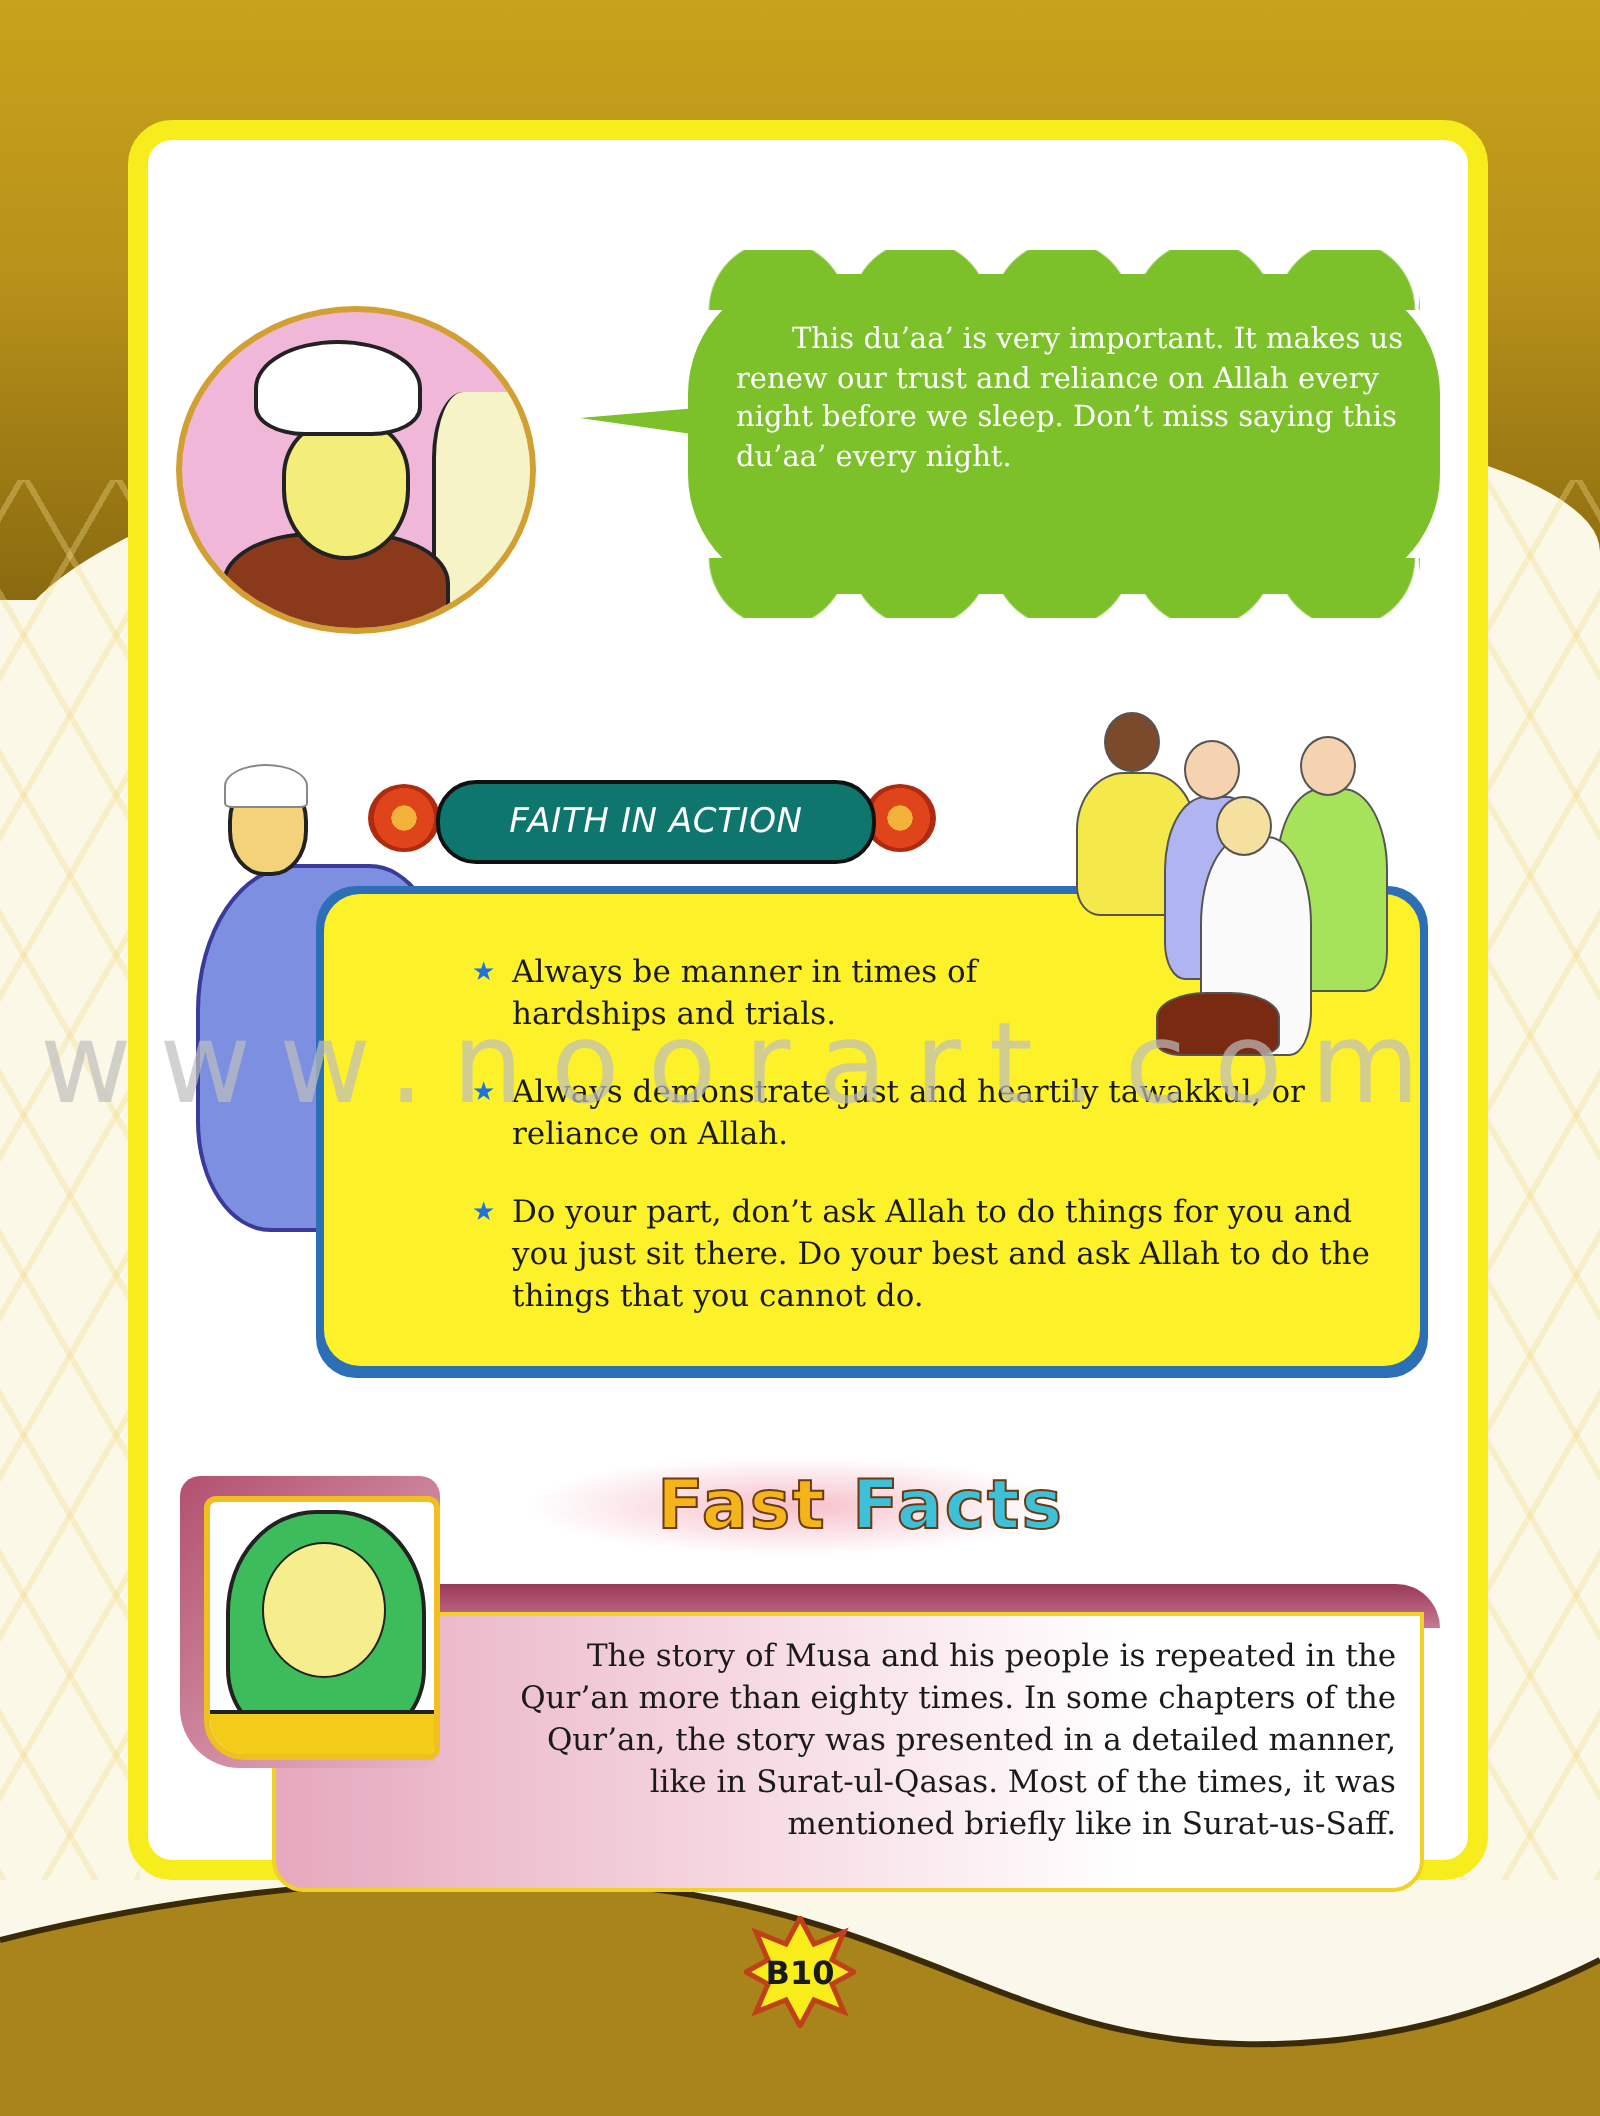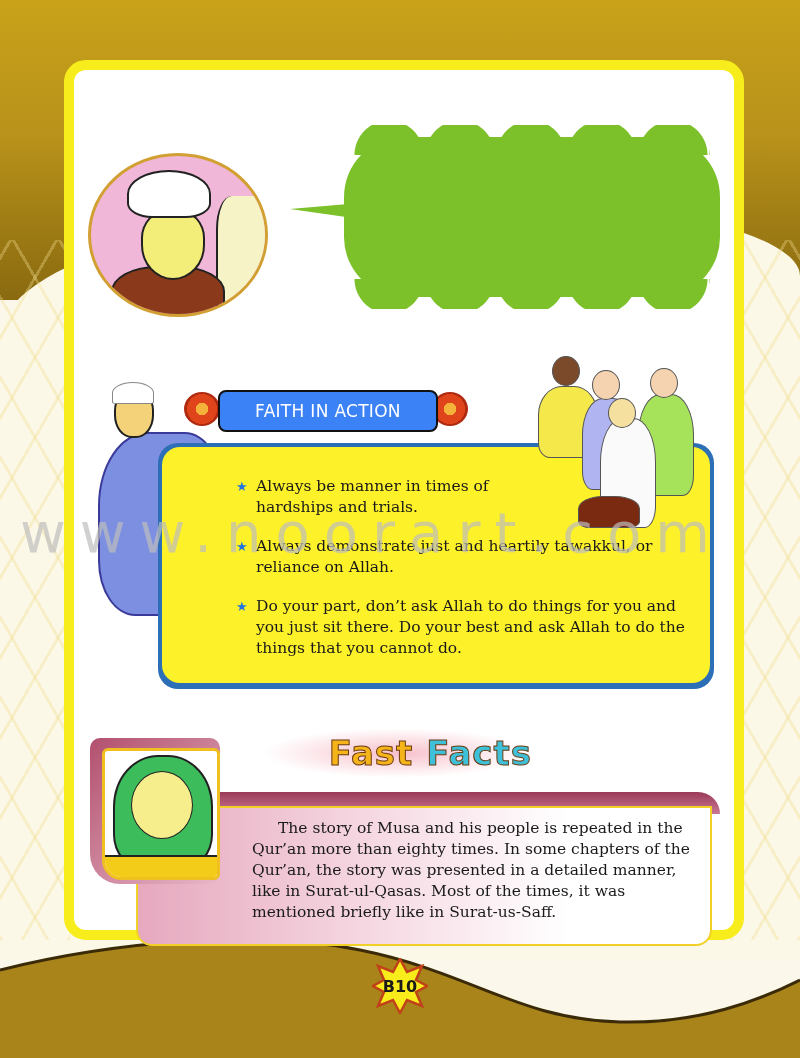--- a/index.html
+++ b/index.html
@@ -21,22 +21,22 @@
   .avatar-circle .turban{position:absolute;left:36px;top:14px;width:80px;height:44px;background:#fff;border:2px solid #222;border-radius:50% 50% 30% 30%;}
   .avatar-circle .face{position:absolute;left:50px;top:54px;width:60px;height:66px;background:#f3ee7a;border:2px solid #222;border-radius:40% 40% 50% 50%;}
   .avatar-circle .robe{position:absolute;left:20px;top:110px;width:110px;height:60px;background:#8a3a1a;border:2px solid #222;border-radius:40% 40% 0 0;}
   .avatar-circle .crowd{position:absolute;left:125px;top:40px;width:50px;height:110px;background:#f6f3c6;border-left:2px solid #222;border-radius:30% 0 0 0;}
   .bubble{position:absolute;left:344px;top:137px;width:376px;height:160px;background:#7cc02a;border-radius:60px;}
   .bubble::before{content:"";position:absolute;left:-54px;top:66px;border-right:70px solid #7cc02a;border-top:6px solid transparent;border-bottom:10px solid transparent;}
   .bubble .scallops{position:absolute;left:10px;top:-12px;width:356px;height:30px;
     background:radial-gradient(circle at 35px 30px,#7cc02a 34px,transparent 35px) 0 0/71px 60px repeat-x;}
   .bubble .scallops.b{top:auto;bottom:-12px;background-position:0 -30px;}
   .bubble-text{position:absolute;left:24px;top:24px;width:336px;color:#fff;font-size:14.5px;line-height:19.5px;text-indent:28px;}
-  .banner{position:absolute;left:218px;top:390px;width:216px;height:38px;background:#3b82f6;border:2px solid #111;border-radius:8px;
-    color:#fff;font-family:"DejaVu Sans",sans-serif;font-size:17px;display:flex;align-items:center;justify-content:center;letter-spacing:.3px;}
+  .banner{position:absolute;left:218px;top:390px;width:216px;height:38px;background:#0f766e;border:2px solid #111;border-radius:20px;
+    color:#fff;font-family:"DejaVu Sans",sans-serif;font-size:17px;display:flex;align-items:center;justify-content:center;letter-spacing:.3px;font-style:italic;}
   .ornament{position:absolute;top:392px;width:36px;height:34px;border-radius:50%;
     background:radial-gradient(circle,#f4b23a 0 25%,#e0441a 26% 60%,#b02a10 61% 100%);}
   .ornament.l{left:184px;} .ornament.r{left:432px;}
   .faith-shadow{position:absolute;left:158px;top:443px;width:556px;height:246px;background:#2d6fb6;border-radius:20px;}
   .faith-box{position:absolute;left:162px;top:447px;width:548px;height:236px;background:#fdf12a;border-radius:18px;}
   .bullet{position:absolute;left:236px;width:460px;font-size:15.5px;line-height:21px;color:#1a1a1a;display:flex;}
   .bullet .star{color:#1e73e0;font-size:13px;width:20px;flex:none;line-height:21px;}
   .sitter{position:absolute;left:92px;top:380px;width:140px;height:240px;}
   .sitter .head{position:absolute;left:22px;top:8px;width:36px;height:46px;background:#f4d27a;border:2px solid #222;border-radius:45%;}
   .sitter .cap{position:absolute;left:20px;top:2px;width:40px;height:20px;background:#fff;border:1px solid #888;border-radius:50% 50% 10% 10%;}
@@ -50,21 +50,21 @@
   .ff-title span{ -webkit-text-stroke:1px #6a3a10;}
   .ff-frame{position:absolute;left:90px;top:738px;width:130px;height:146px;border-radius:10px 10px 10px 30px;
     background:linear-gradient(135deg,#b2506e,#e8b8c8);}
   .ff-portrait{position:absolute;left:102px;top:748px;width:112px;height:126px;background:#fff;border:3px solid #f0c020;border-radius:6px 6px 6px 20px;overflow:hidden;}
   .ff-portrait .scarf{position:absolute;left:8px;top:4px;width:96px;height:110px;background:#3cbc5a;border:2px solid #222;border-radius:45% 45% 30% 30%;}
   .ff-portrait .face{position:absolute;left:26px;top:20px;width:60px;height:66px;background:#f6ee8c;border:1px solid #222;border-radius:50%;}
   .ff-portrait .shirt{position:absolute;left:0;top:104px;width:112px;height:30px;background:#f2cc18;border-top:2px solid #222;}
   .ff-box-top{position:absolute;left:220px;top:792px;width:500px;height:22px;background:linear-gradient(180deg,#9a3a58,#c97894);border-radius:0 22px 0 0;}
   .ff-box{position:absolute;left:136px;top:806px;width:572px;height:136px;
     background:linear-gradient(90deg,#e6a8be 0%,#f7dde6 45%,#ffffff 75%);border:2px solid #f1d028;border-radius:0 0 16px 16px;}
-  .ff-text{position:absolute;left:252px;top:818px;width:446px;font-size:15.5px;line-height:21px;color:#1a1a1a;text-indent:26px;}
+  .ff-text{position:absolute;left:252px;top:818px;width:446px;font-size:15.5px;line-height:21px;color:#1a1a1a;text-indent:26px;text-align:right;}
   .watermark{position:absolute;left:20px;top:500px;width:780px;font-family:"DejaVu Sans",sans-serif;font-size:56px;color:rgba(190,190,190,.7);letter-spacing:14px;white-space:nowrap;pointer-events:none;}
   .page-badge{position:absolute;left:372px;top:958px;width:56px;height:56px;}
   .page-badge .num{position:absolute;left:0;top:0;width:56px;height:56px;display:flex;align-items:center;justify-content:center;
     font-family:"DejaVu Sans",sans-serif;font-weight:bold;font-size:16px;color:#1a1a1a;}
 </style>
 </head>
 <body>
 
 <div class="gold-top"></div>
 <div class="cream-side"></div>
@@ -81,20 +81,21 @@
 <div class="avatar-circle">
   <div class="crowd"></div>
   <div class="robe"></div>
   <div class="face"></div>
   <div class="turban"></div>
 </div>
 
 <div class="bubble">
   <div class="scallops"></div>
   <div class="scallops b"></div>
+  <div class="bubble-text">This du’aa’ is very important. It makes us renew our trust and reliance on Allah every night before we sleep. Don’t miss saying this du’aa’ every night.</div>
 </div>
 
 <div class="sitter">
   <div class="body"></div>
   <div class="head"></div>
   <div class="cap"></div>
 </div>
 
 <div class="faith-shadow"></div>
 <div class="faith-box"></div>

